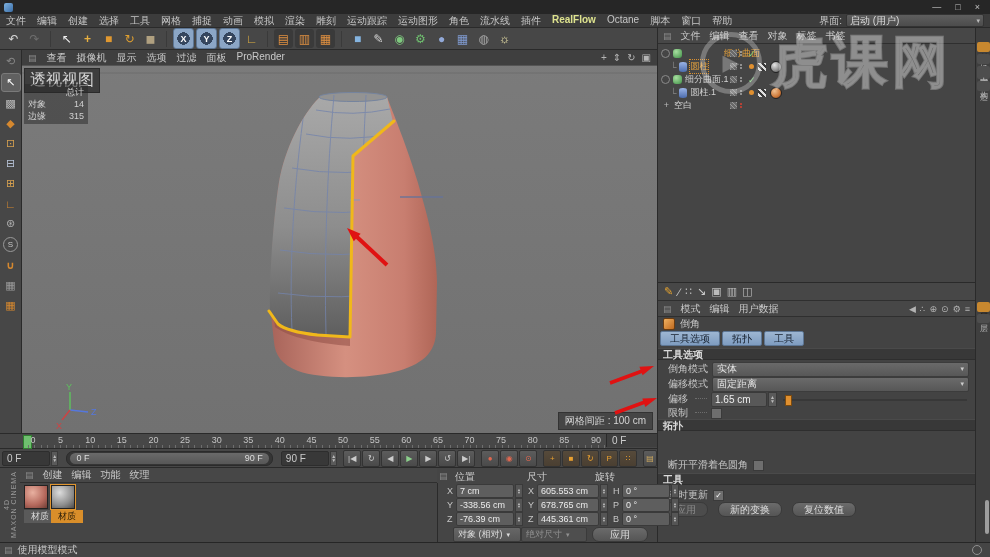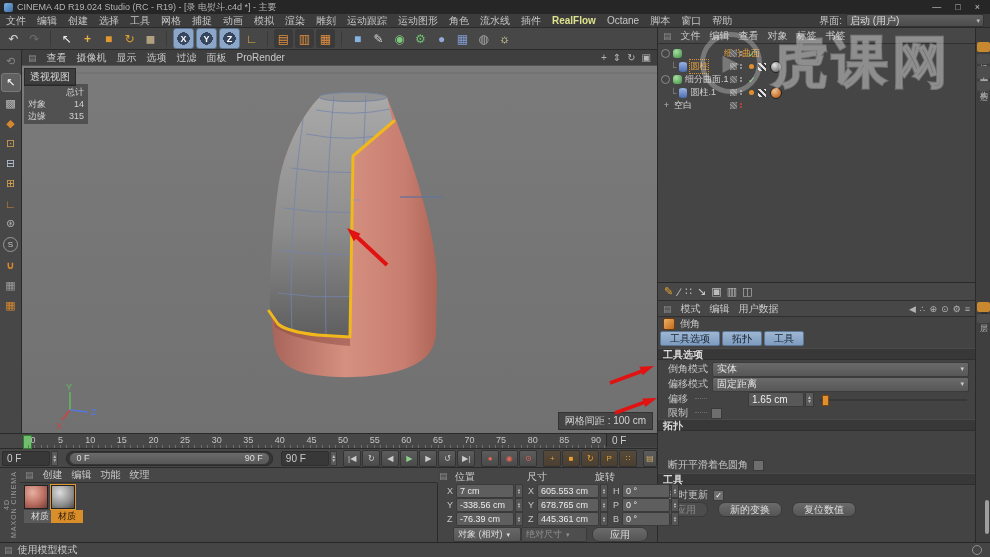--- a/index.html
+++ b/index.html
@@ -7,21 +7,21 @@
        font-family:"Liberation Sans","DejaVu Sans",sans-serif;font-size:10px;color:#c8c8c8;}
   .abs{position:absolute;box-sizing:border-box;}
   
   .titlebar{left:0;top:0;width:990px;height:14px;background:#262626;display:flex;align-items:center;
             padding:0 4px;font-size:9px;color:#b4b4b4;}
   .app-icon{width:9px;height:9px;background:linear-gradient(135deg,#7fb2e0,#3a6ea8);border-radius:2px;margin-right:4px;}
   .win-controls{margin-left:auto;display:flex;gap:14px;font-size:9px;color:#c0c0c0;padding-right:6px;}
   
   .menubar{left:0;top:14px;width:990px;height:14px;background:#3c3c3c;display:flex;align-items:center;
            padding:0 6px;border-bottom:1px solid #2a2a2a;}
-  .menu-list{display:flex;gap:11px;align-items:center;}
+  .menu-list{display:flex;gap:11px;}
   .menu-item{color:#c6c6c6;font-size:10px;white-space:nowrap;}
   .iface{margin-left:auto;display:flex;align-items:center;gap:4px;}
   .iface-dd{width:130px;height:11px;background:linear-gradient(#5e5e5e,#4c4c4c);border:1px solid #333;
             border-radius:2px;padding:0 3px;display:flex;align-items:center;color:#ddd;}
   .iface-dd .car{margin-left:auto;font-size:7px;color:#bbb;}
   
   .toolbar{left:0;top:28px;width:990px;height:22px;background:#474747;border-bottom:1px solid #2a2a2a;
            display:flex;align-items:center;padding-left:4px;gap:2px;}
   .tb-icon{width:19px;height:19px;display:flex;align-items:center;justify-content:center;font-size:12px;
            border-radius:3px;color:#ccc;}
@@ -37,21 +37,21 @@
   
   .viewport{left:22px;top:50px;width:635px;height:383px;background:linear-gradient(#7b7b7b,#717171);}
   .vp-svg{position:absolute;left:0;top:0;}
   .vp-menu{position:absolute;left:0;top:0;width:100%;height:16px;background:#3f3f3f;display:flex;
            align-items:center;gap:10px;padding:0 6px;box-sizing:border-box;border-bottom:1px solid #555;}
   .vp-menu-item{font-size:10px;color:#c9c9c9;}
   .vp-grip{color:#8a8a8a;font-size:9px;}
   .vp-controls{margin-left:auto;display:flex;gap:6px;}
   .vp-ctrl{color:#b5b5b5;font-size:10px;}
   .vp-label{position:absolute;left:2px;top:18px;background:#3d3d3d;border:1px solid #2b2b2b;color:#d5d5d5;
-            padding:1px 5px;font-size:10px;}
+            padding:1px 5px;font-size:16px;}
   .vp-stats{position:absolute;left:2px;top:34px;width:56px;background:rgba(40,40,40,0.5);color:#d0d0d0;
             font-size:9px;padding:2px 4px;}
   .vp-stats .srow{display:flex;justify-content:space-between;line-height:12px;}
   .vp-grid-info{position:absolute;right:4px;bottom:3px;background:#454545;border:1px solid #333;
                 color:#d5d5d5;font-size:10px;padding:1px 6px;}
   
   .right-panel{left:657px;top:28px;width:333px;height:514px;background:#434343;border-left:1px solid #2a2a2a;}
   .rp-side{position:absolute;left:317px;top:0;width:16px;height:100%;background:#3f3f3f;border-left:1px solid #2a2a2a;}
   .vtabs{display:flex;flex-direction:column;align-items:center;}
   .vtab{writing-mode:vertical-rl;text-orientation:upright;font-size:8px;line-height:13px;padding:4px 0;
@@ -99,21 +99,21 @@
   .ahdr{position:absolute;left:0;width:317px;height:12px;line-height:12px;background:#383838;border-top:1px solid #4a4a4a;
         border-bottom:1px solid #2e2e2e;font-weight:bold;color:#dadada;padding-left:5px;box-sizing:border-box;}
   .arow{position:absolute;left:0;width:311px;height:14px;display:flex;align-items:center;padding-left:10px;box-sizing:border-box;}
   .albl{color:#c6c6c6;white-space:nowrap;}
   .w44{width:44px;}.w64{width:64px;display:flex;}
   .leader{flex:1;border-bottom:1px dotted #6d6d6d;margin:0 4px 3px 3px;height:1px;}
   .dd{flex:1;height:13px;background:linear-gradient(#6a6a6a,#575757);border:1px solid #3c3c3c;border-radius:2px;
       display:flex;align-items:center;padding:0 4px;color:#e2e2e2;}
   .dd .car{margin-left:auto;font-size:7px;color:#ccc;}
   .nfield{width:48px;height:13px;background:#585858;border:1px solid #3a3a3a;border-radius:2px;
-          display:flex;align-items:center;padding:0 3px;color:#eee;margin-left:37px;}
+          display:flex;align-items:center;padding:0 3px;color:#eee;}
   .spin{width:7px;height:13px;background:#5a5a5a;border:1px solid #3a3a3a;margin-left:1px;display:flex;
         flex-direction:column;align-items:center;justify-content:center;font-size:5px;line-height:4px;color:#bbb;}
   .spin::before{content:"▲";}.spin::after{content:"▼";}
   .slider{flex:1;height:13px;position:relative;margin:0 2px 0 6px;}
   .slider .track{position:absolute;left:0;right:0;top:6px;height:2px;background:#383838;}
   .slider .handle{position:absolute;left:2px;top:2px;width:5px;height:9px;background:#e09030;border:1px solid #7a4a10;}
   .cbx{width:9px;height:9px;background:#6e6e6e;border:1px solid #3a3a3a;display:flex;align-items:center;
        justify-content:center;font-size:8px;color:#fff;line-height:9px;}
   .btnrow{position:absolute;left:6px;display:flex;gap:10px;}
   .btn{height:13px;line-height:13px;padding:0 11px;background:linear-gradient(#6b6b6b,#555);border:1px solid #3a3a3a;
@@ -183,21 +183,20 @@
            letter-spacing:4px;white-space:nowrap;}
   .overlay{left:0;top:0;width:990px;height:557px;pointer-events:none;z-index:60;}
 </style>
 </head>
 <body>
 
 <div id="app">
 
   <div class="abs titlebar">
     <span class="app-icon"></span>
-    <span>CINEMA 4D R19.024 Studio (RC - R19) - [录 电熨斗.c4d *] - 主要</span>
     <span class="win-controls">
       <span>—</span>
       <span>□</span>
       <span>×</span>
     </span>
   </div>
 
   <div class="abs menubar">
     <span class="menu-list">
         <span class="menu-item">文件</span>

